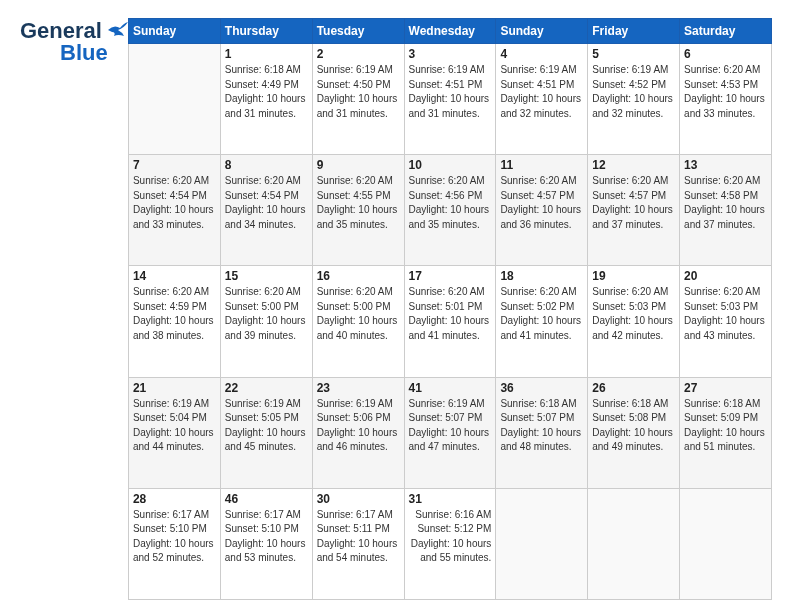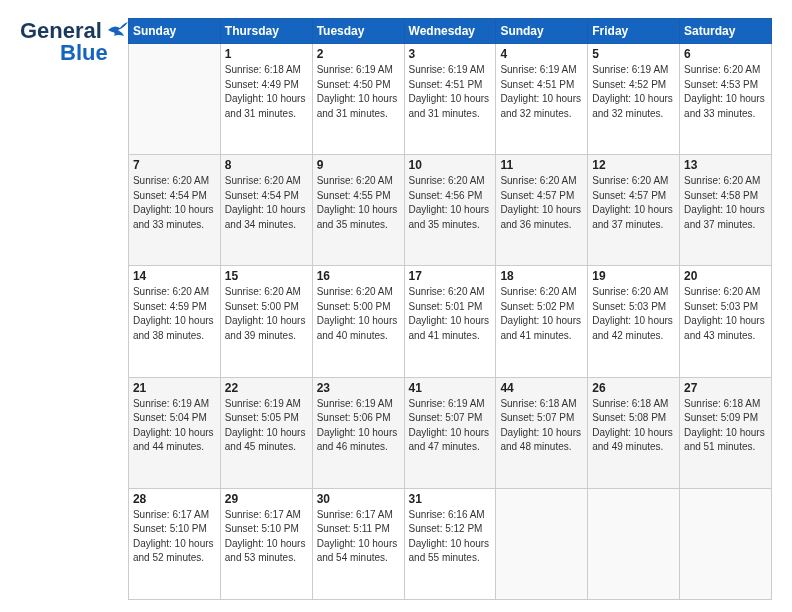--- a/index.html
+++ b/index.html
@@ -290,21 +290,21 @@
 and 46 minutes.</div>
           </td>
           <td>
             <span class="day-num">41</span>
             <div class="day-info" style="white-space: pre-line;">Sunrise: 6:19 AM
 Sunset: 5:07 PM
 Daylight: 10 hours
 and 47 minutes.</div>
           </td>
           <td>
-            <span class="day-num">44</span>
+            <span class="day-num">36</span>
             <div class="day-info" style="white-space: pre-line;">Sunrise: 6:18 AM
 Sunset: 5:07 PM
 Daylight: 10 hours
 and 48 minutes.</div>
           </td>
           <td>
             <span class="day-num">26</span>
             <div class="day-info" style="white-space: pre-line;">Sunrise: 6:18 AM
 Sunset: 5:08 PM
 Daylight: 10 hours
@@ -320,36 +320,36 @@
         </tr>
         <tr class="row-odd">
           <td>
             <span class="day-num">28</span>
             <div class="day-info" style="white-space: pre-line;">Sunrise: 6:17 AM
 Sunset: 5:10 PM
 Daylight: 10 hours
 and 52 minutes.</div>
           </td>
           <td>
-            <span class="day-num">29</span>
+            <span class="day-num">46</span>
             <div class="day-info" style="white-space: pre-line;">Sunrise: 6:17 AM
 Sunset: 5:10 PM
 Daylight: 10 hours
 and 53 minutes.</div>
           </td>
           <td>
             <span class="day-num">30</span>
             <div class="day-info" style="white-space: pre-line;">Sunrise: 6:17 AM
 Sunset: 5:11 PM
 Daylight: 10 hours
 and 54 minutes.</div>
           </td>
           <td>
             <span class="day-num">31</span>
-            <div class="day-info" style="white-space: pre-line;">Sunrise: 6:16 AM
+            <div class="day-info" style="white-space: pre-line; text-align: right;">Sunrise: 6:16 AM
 Sunset: 5:12 PM
 Daylight: 10 hours
 and 55 minutes.</div>
           </td>
           <td class="empty"></td>
           <td class="empty"></td>
           <td class="empty"></td>
         </tr>
       </tbody>
   </table>

